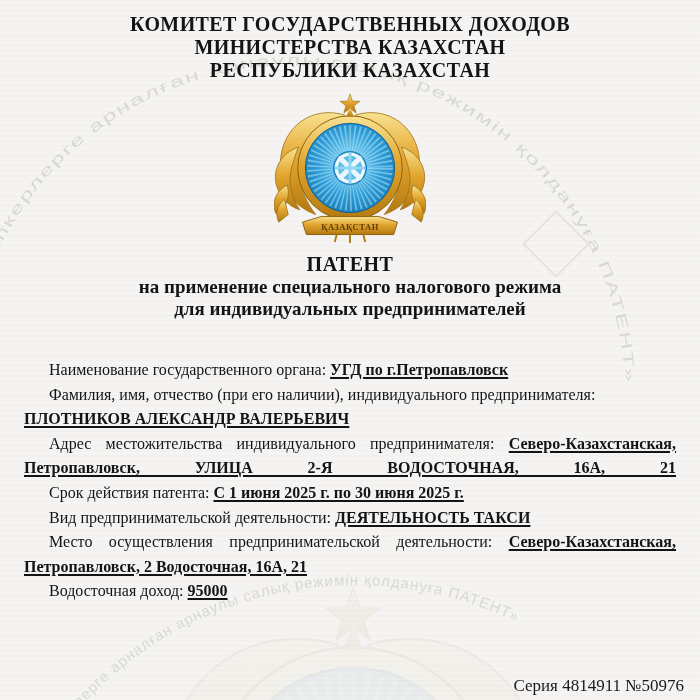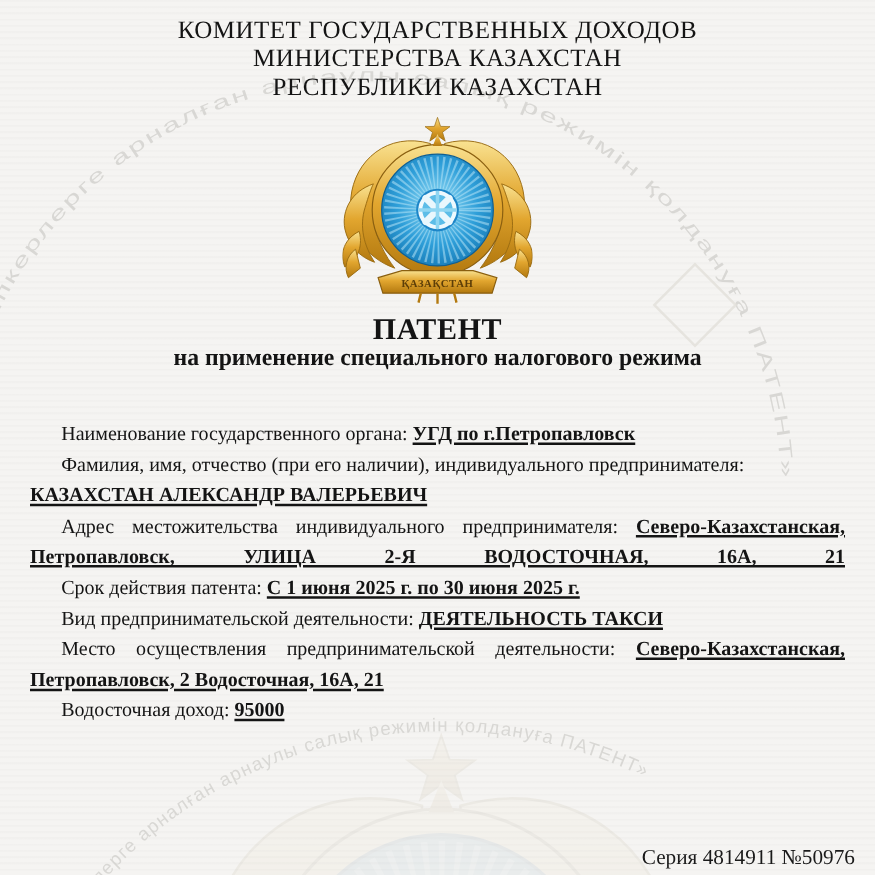--- a/index.html
+++ b/index.html
@@ -11,25 +11,25 @@
     background-image: repeating-linear-gradient(180deg,
       rgba(0,0,0,0.015) 0px, rgba(0,0,0,0.015) 1px,
       rgba(255,255,255,0) 2px, rgba(255,255,255,0) 5px);
     font-family: "Liberation Serif", serif;
     color: #141414;
   }
   .wm-layer { position:absolute; inset:0; z-index:0; }
   .wm-text { font-family:"Liberation Sans", sans-serif; font-size:15px; letter-spacing:1px;
              fill:#c7c6c2; opacity:0.6; }
   .content { position:relative; z-index:1; }
-  .header { text-align:center; padding-top:13px; font-weight:normal;
+  .header { text-align:center; padding-top:13px; font-weight:bold;
             font-size:20px; line-height:23px; letter-spacing:0.4px; }
   .emblem { display:block; margin:8px auto 0 auto; width:152px; height:156px; }
   .title-block { text-align:center; font-weight:bold; margin-top:6px; }
-  .title-main { font-size:24px; line-height:24px; letter-spacing:0.5px; }
+  .title-main { font-size:20px; line-height:24px; letter-spacing:0.5px; }
   .title-sub { font-size:19px; line-height:22px; }
   .fields { margin-top:38px; padding:0 24px; font-size:16px; line-height:24.6px; }
   .fields p { margin:0; text-indent:25px; }
   .p-justify { text-align:justify;font-family:Liberation Serif, serif; }
   .p-justify-full { text-align:justify; text-align-last:justify; }
   .val { font-weight:bold; text-decoration:underline;
          text-decoration-thickness:1.5px; text-underline-offset:2px; }
   .serial { position:absolute; right:16px; bottom:4px; z-index:1;
             font-size:17px; color:#1a1a1a; }
   .ghost { position:absolute; left:148px; top:578px; width:410px; height:123px;
@@ -96,25 +96,26 @@
         <path d="M76 28 L80 18 L84 28 Z" fill="url(#gld)"></path>
         <path d="M30 139 L50 133 L110 133 L130 139 L126 152 L34 152 Z" fill="url(#gld)" stroke="#8a5f10" stroke-width="1"></path>
         <text x="80" y="147" text-anchor="middle" font-size="9" font-weight="bold" fill="#5d3e08" font-family="Liberation Serif, serif" letter-spacing="0.5">ҚАЗАҚСТАН</text>
         <path d="M66 152 L64 160 M80 152 L80 161 M94 152 L96 160" stroke="#b3790f" stroke-width="2"></path>
       </g>
     </svg>
 
     <div class="title-block">
       <div class="title-main">ПАТЕНТ</div>
       <div class="title-sub">на применение специального налогового режима</div>
+      <div class="title-sub">для индивидуальных предпринимателей</div>
     </div>
 
     <div class="fields">
       <p><span>Наименование государственного органа:</span> <span class="val">УГД по г.Петропавловск</span></p>
-      <p><span>Фамилия, имя, отчество (при его наличии), индивидуального предпринимателя:</span> <span class="val">КАЗАХСТАН АЛЕКСАНДР ВАЛЕРЬЕВИЧ</span></p>
+      <p><span>Фамилия, имя, отчество (при его наличии), индивидуального предпринимателя:</span> <span class="val">ПЛОТНИКОВ АЛЕКСАНДР ВАЛЕРЬЕВИЧ</span></p>
       <p class="p-justify-full"><span>Адрес местожительства индивидуального предпринимателя:</span> <span class="val">Северо-Казахстанская, Петропавловск, УЛИЦА 2-Я ВОДОСТОЧНАЯ, 16А, 21</span></p>
       <p><span>Срок действия патента:</span> <span class="val">С 1 июня 2025 г. по 30 июня 2025 г.</span></p>
       <p><span>Вид предпринимательской деятельности:</span> <span class="val">ДЕЯТЕЛЬНОСТЬ ТАКСИ</span></p>
       <p class="p-justify"><span>Место осуществления предпринимательской деятельности:</span> <span class="val">Северо-Казахстанская, Петропавловск, 2 Водосточная, 16А, 21</span></p>
       <p><span>Водосточная доход:</span> <span class="val">95000</span></p>
     </div>
   </div>
 
   <svg class="ghost" viewBox="0 0 160 48" preserveAspectRatio="xMidYMin slice">
     <use href="#emblem-core"></use>

